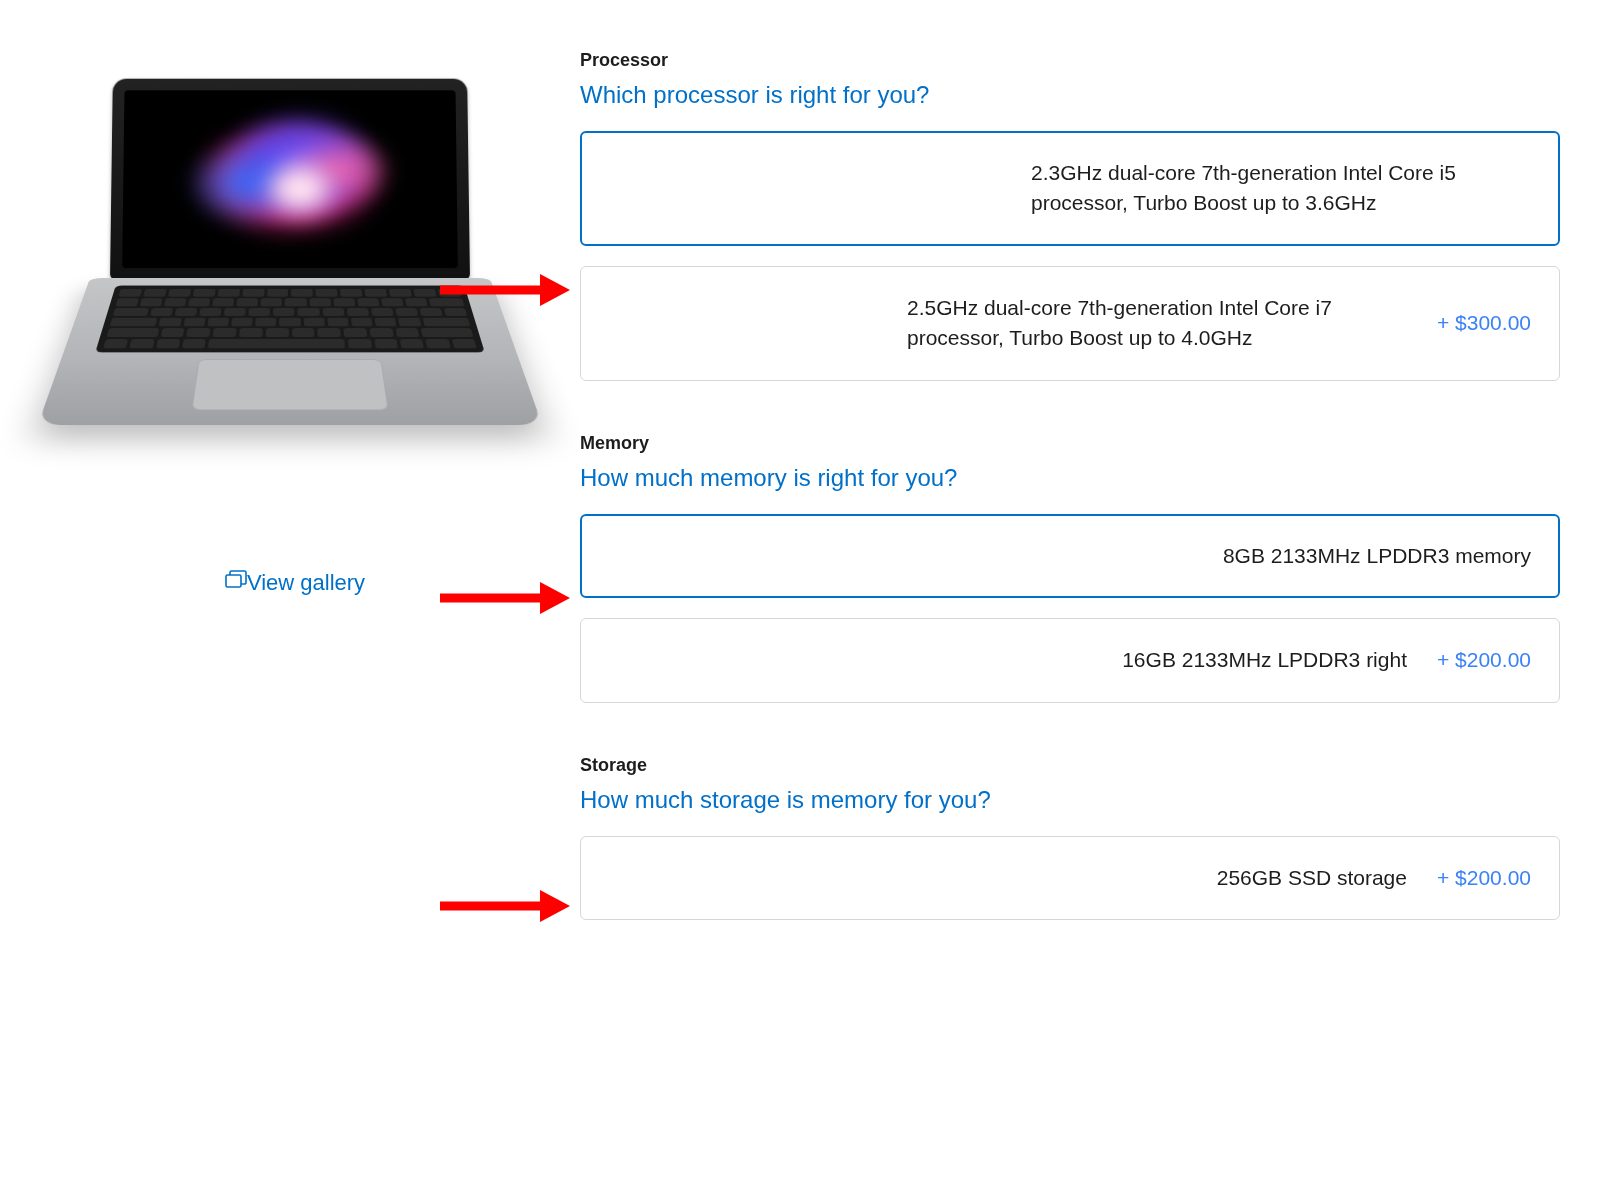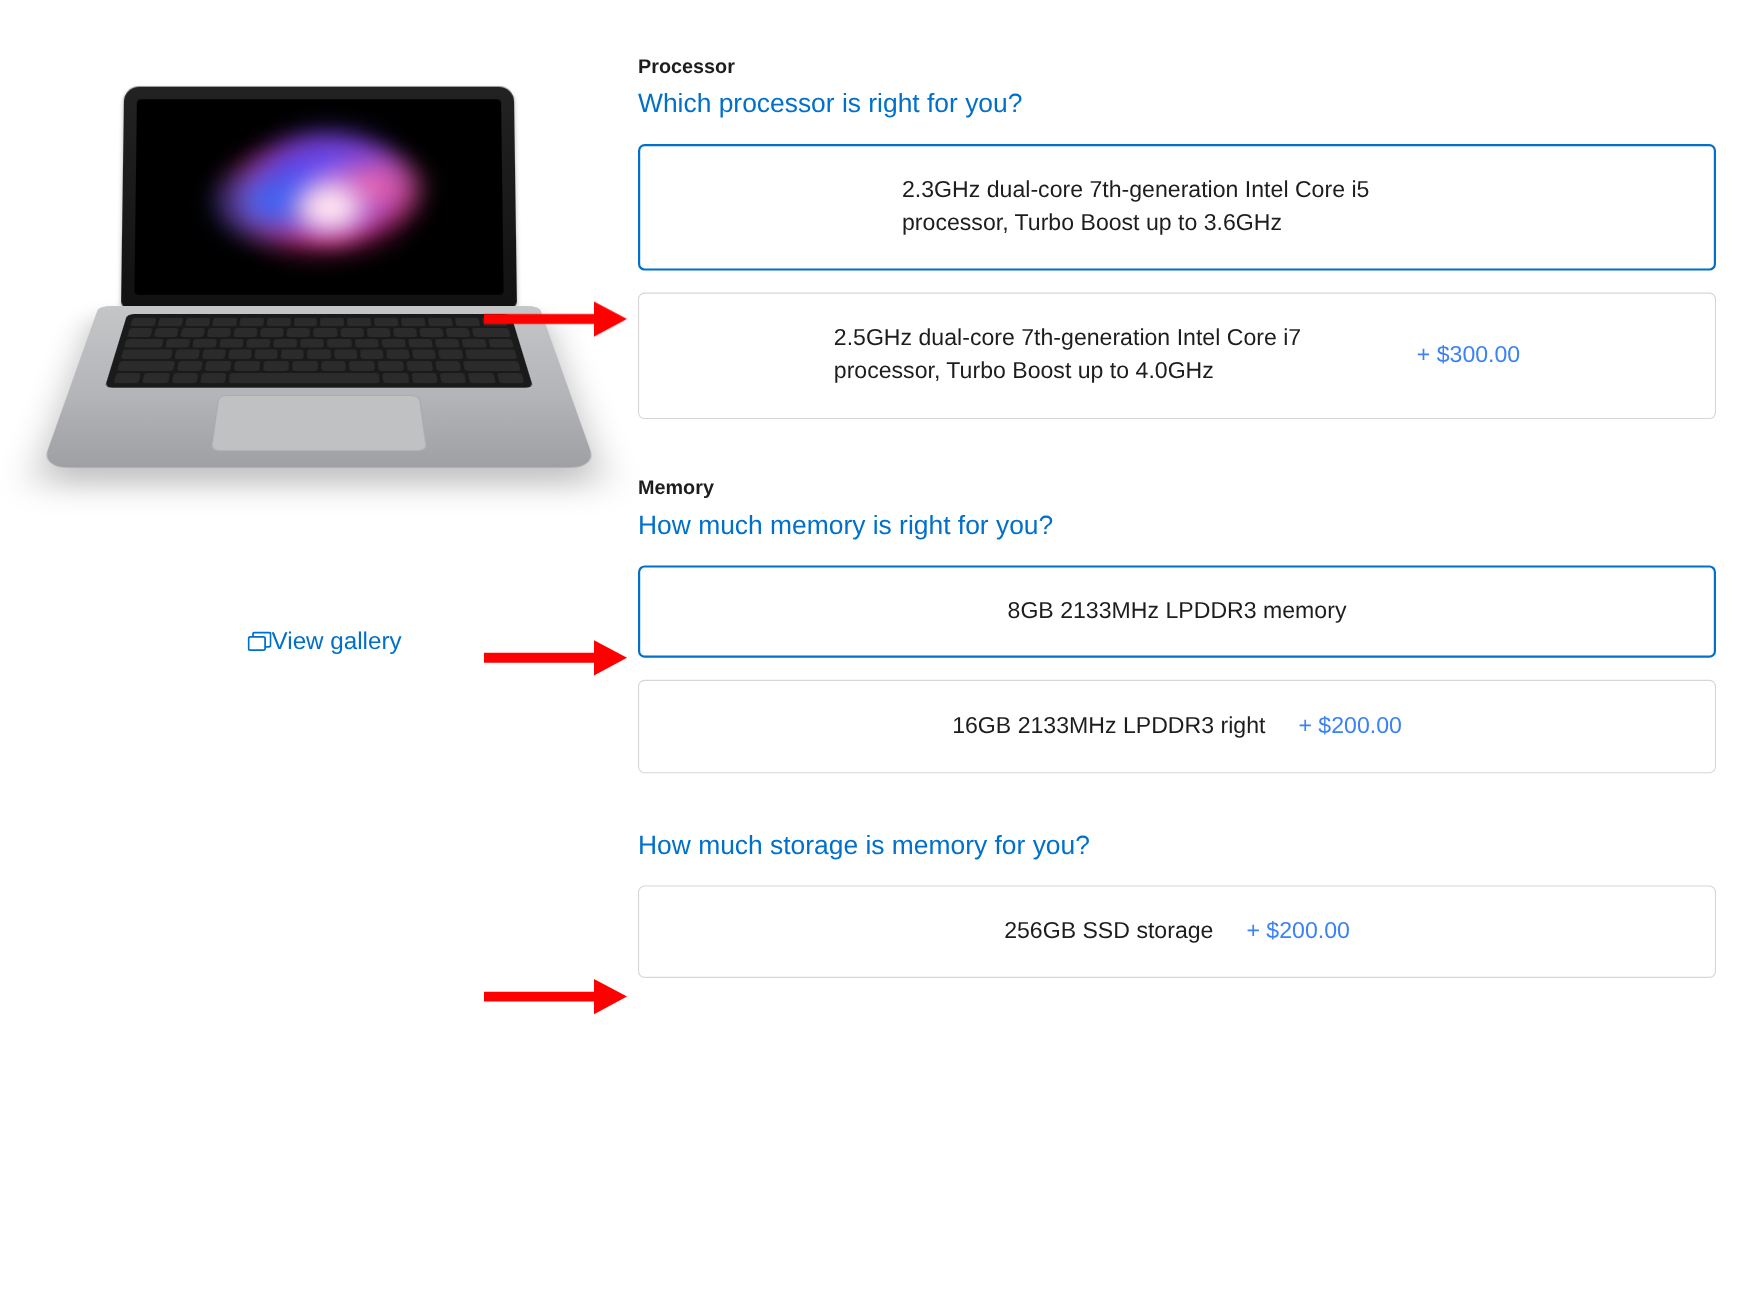--- a/index.html
+++ b/index.html
@@ -123,21 +123,20 @@
       transform: translateX(-50%);
       width: 160px;
       height: 68px;
       background: #bfc1c3;
       border: 1px solid #a8abaf;
       border-radius: 7px;
     }
 
     .view-gallery {
       display: flex;
-      align-items: center;
       justify-content: center;
       color: #0070c9;
       font-size: 22px;
       cursor: pointer;
     }
     .gallery-icon {
       display: inline-flex;
     }
 
     .right-column {
@@ -160,21 +159,21 @@
       cursor: pointer;
       display: inline-block;
       margin-bottom: 22px;
     }
     .option {
       border: 1px solid #d6d6d6;
       border-radius: 6px;
       padding: 26px 28px;
       margin-bottom: 20px;
       display: flex;
-      justify-content: center;
+      justify-content: flex-end;
       align-items: center;
       cursor: pointer;
       background: #fff;
     }
     .option.selected {
       border: 2px solid #0070c9;
       padding: 25px 27px;
     }
     .option-text {
       font-size: 21px;
@@ -365,20 +364,21 @@
       <div class="option selected">
         <div class="option-text">8GB 2133MHz LPDDR3 memory</div>
       </div>
       <div class="option">
         <div class="option-text">16GB 2133MHz LPDDR3 right</div>
         <div class="option-price">+ $200.00</div>
       </div>
     </div>
 
     <div class="section">
+      <div class="section-title">Storage</div>
       <a class="section-help">How much storage is memory for you?</a>
       <div class="option">
         <div class="option-text">256GB SSD storage</div>
         <div class="option-price">+ $200.00</div>
       </div>
     </div>
 
   </div>
 </div>
 

